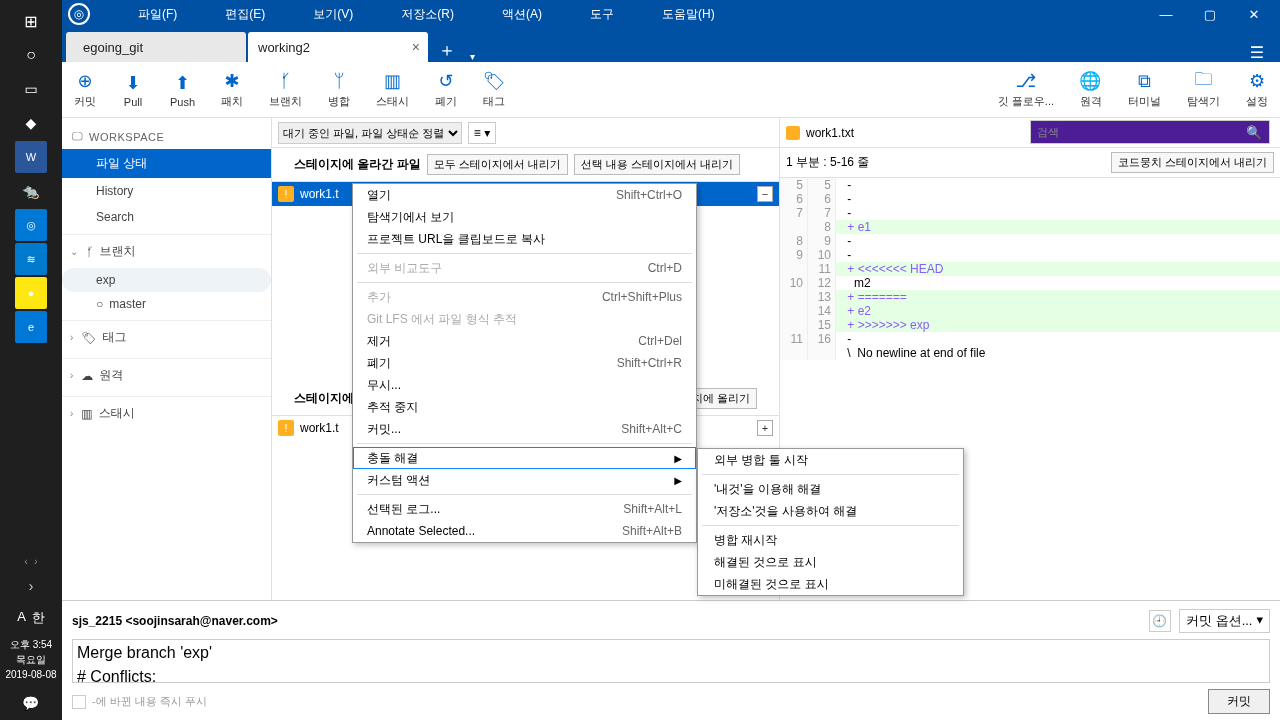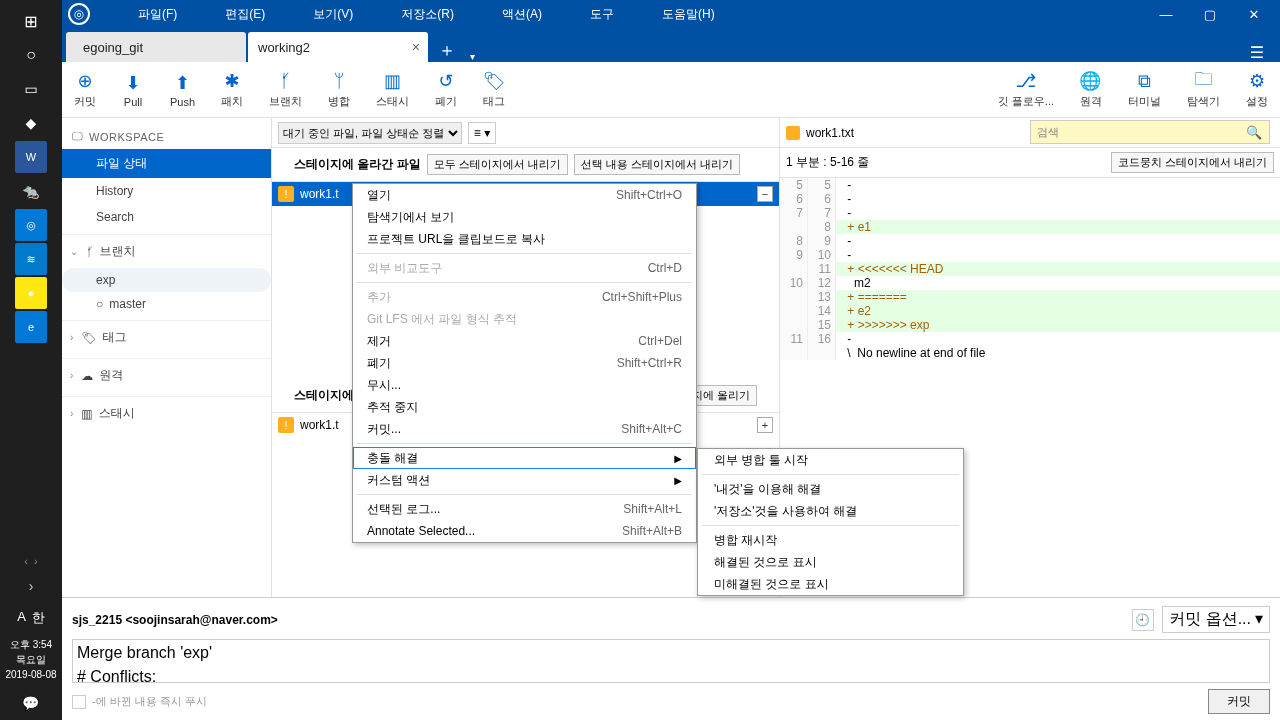--- a/index.html
+++ b/index.html
@@ -63,27 +63,27 @@
 .diff-toolbar .right { display:flex; gap:4px; }
 .diff-toolbar .gear { width:26px; height:20px; border:1px solid #ccc; display:flex; align-items:center; justify-content:center; font-size:11px;}
 .diff-toolbar .menu-dots { font-size:14px; padding:0 4px;}
 .hunk-header { display:flex; align-items:center; justify-content:space-between; padding:4px 6px; border-bottom:1px solid #e0e0e0; font-size:12px;}
 .hunk-header button { font-size:11px; border:1px solid #bbb; background:#f7f7f7; padding:2px 6px;}
 .diff-body { flex:1; overflow:auto; font-family:Consolas,monospace; font-size:12px; }
 .diff-line { display:flex; height:14px; line-height:14px; white-space:pre;}
 .diff-line .ln { width:28px; text-align:right; color:#999; border-right:1px solid #eee; padding-right:4px; background:#fafafa;}
 .diff-line .code { padding-left:8px; flex:1;}
 .diff-line.add { background:#e4ffe4; }
-.diff-line.add .code { color:#a16207;}
-.search-box { position:absolute; right:16px; top:2px; width:240px; height:24px; border:1px solid #ccc; display:flex; align-items:center; padding:0 6px; font-size:11px; color:#888; background:#fef9c3;}
+.diff-line.add .code { color:#8b5cf6;}
+.search-box { position:absolute; right:16px; top:2px; width:240px; height:24px; border:1px solid #ccc; display:flex; align-items:center; padding:0 6px; font-size:11px; color:#888; background:#4c1d95;}
 .search-box .sicon { margin-left:auto; color:#888; font-size:13px;}
 .commit-area { border-top:1px solid #ccc; padding:8px 10px 6px 10px; display:flex; flex-direction:column; gap:6px;}
 .commit-top { display:flex; align-items:center; font-size:12px; gap:8px;}
 .commit-top .clk { width:22px; height:22px; border:1px solid #ccc; display:flex; align-items:center; justify-content:center; font-size:12px;}
-.commit-top .opts { border:1px solid #ccc; padding:2px 6px; font-size:16px; display:flex; gap:4px;}
+.commit-top .opts { border:1px solid #ccc; padding:2px 6px; font-size:13px; display:flex; gap:4px;}
 .commit-msg { border:1px solid #ccc; font-size:16px; padding:4px 4px; height:44px; overflow:hidden;}
 .commit-bottom { display:flex; align-items:center; gap:6px; font-size:11px; color:#999;}
 .commit-bottom .cb { width:14px; height:14px; border:1px solid #ccc;}
 .commit-bottom button { margin-left:auto; border:1px solid #888; background:#f0f0f0; padding:3px 18px; font-size:12px;}
 
 .ctx { position:absolute; background:#fff; border:1px solid #999; box-shadow:2px 2px 6px rgba(0,0,0,0.25); font-size:12px; z-index:100; }
 .ctx .row { display:flex; align-items:center; padding:4px 14px; height:22px; white-space:nowrap;}
 .ctx .row.disabled { color:#aaa; }
 .ctx .row .short { margin-left:auto; padding-left:24px; color:#666;}
 .ctx .row .arrow { margin-left:auto; padding-left:24px; font-size:10px;}

